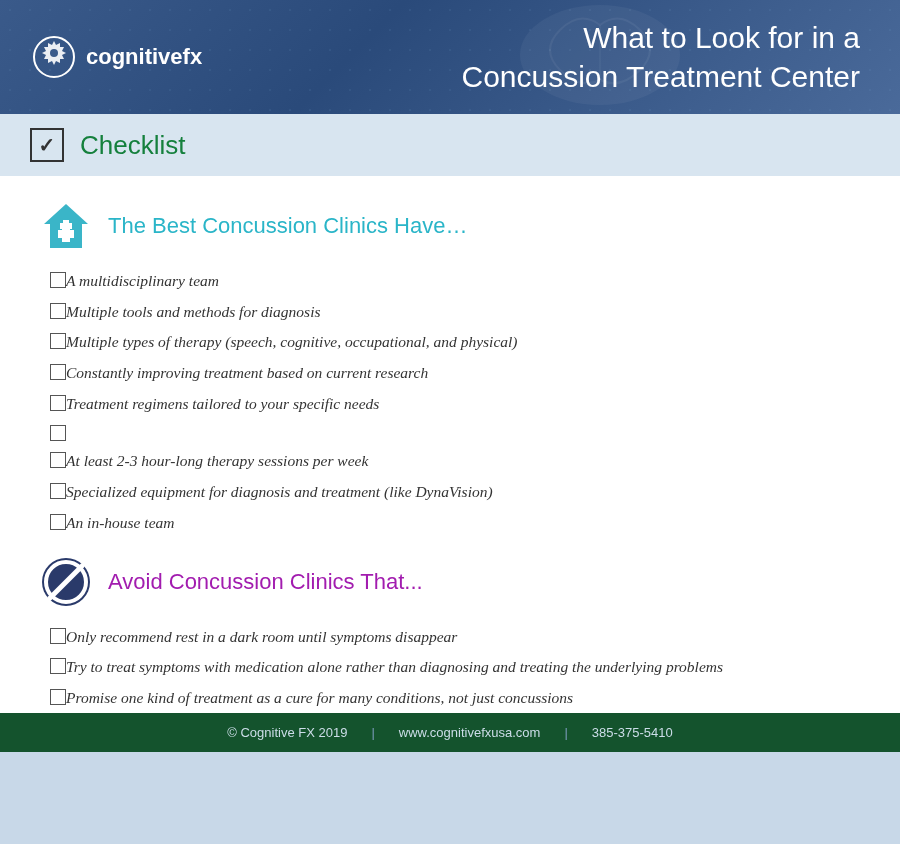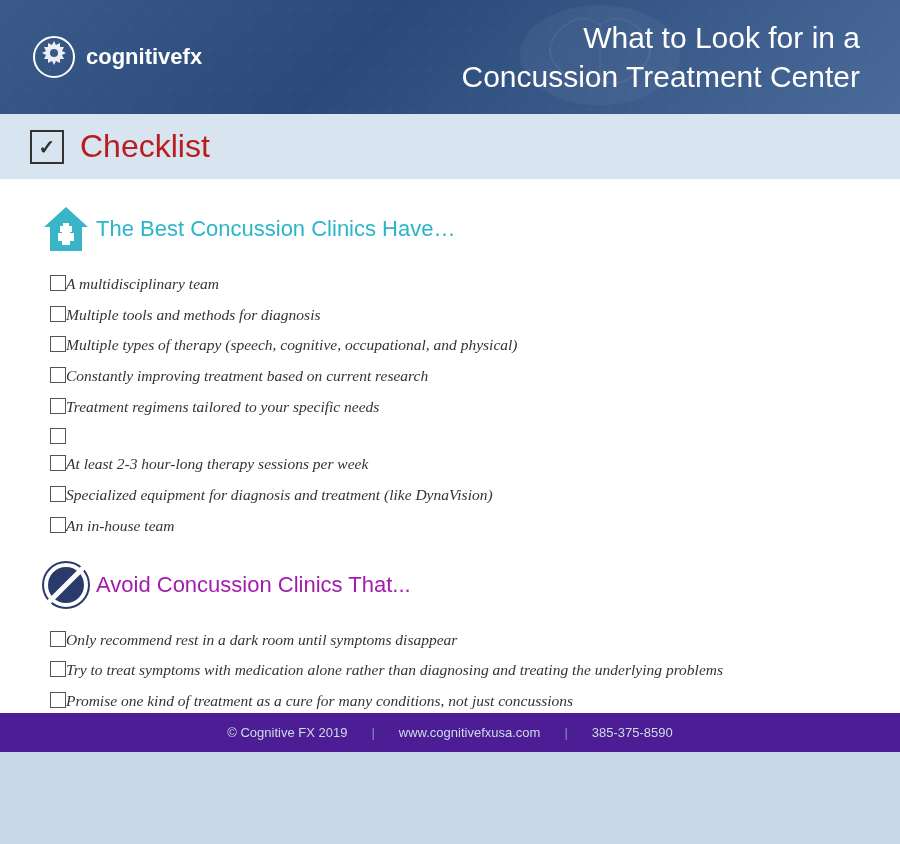--- a/index.html
+++ b/index.html
@@ -105,39 +105,39 @@
       display: flex;
       align-items: center;
       justify-content: center;
       font-size: 20px;
       color: #333;
       font-weight: bold;
       flex-shrink: 0;
     }
 
     .checklist-label {
-      font-size: 32px;
-      font-family: Arial, sans-serif;
-      color: #b91c1c;
+      font-size: 26px;
+      font-family: Arial, sans-serif;
+      color: #15803d;
       font-weight: 400;
     }
 
     
     .main-content {
       background: white;
       flex: 1;
       padding: 24px 40px 16px 40px;
       overflow: hidden;
     }
 
     
     .section-header {
       display: flex;
       align-items: center;
-      gap: 4px;
+      gap: 16px;
       margin-bottom: 18px;
     }
 
     .house-icon {
       width: 52px;
       height: 52px;
       flex-shrink: 0;
     }
 
     .section-title {
@@ -189,21 +189,21 @@
     }
 
     .no-icon {
       width: 52px;
       height: 52px;
       flex-shrink: 0;
     }
 
     
     .footer {
-      background: #4c1d95;
+      background: #14532d;
       color: #ccdde8;
       text-align: center;
       padding: 12px;
       font-size: 13px;
       font-family: Arial, sans-serif;
       display: flex;
       align-items: center;
       justify-content: center;
       gap: 24px;
     }
@@ -334,16 +334,16 @@
       </ul>
     </div>
 
   </div>
 
   <div class="footer">
     <span>© Cognitive FX 2019</span>
     <span class="footer-divider">|</span>
     <span>www.cognitivefxusa.com</span>
     <span class="footer-divider">|</span>
-    <span>385-375-8590</span>
+    <span>385-375-5410</span>
   </div>
 
 </div>
 
 </body></html>

